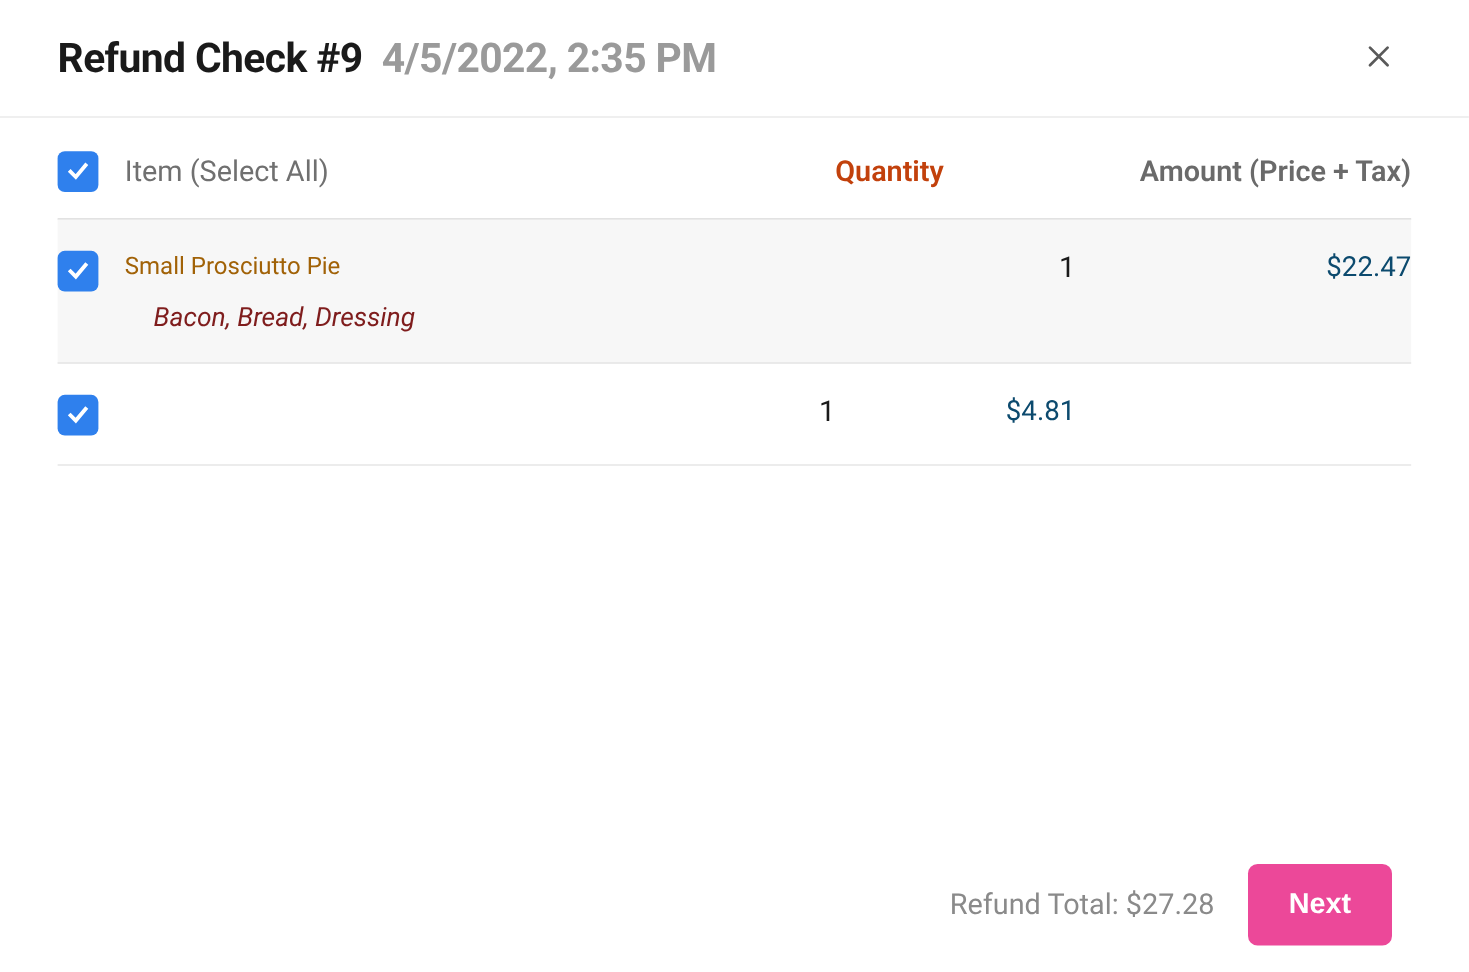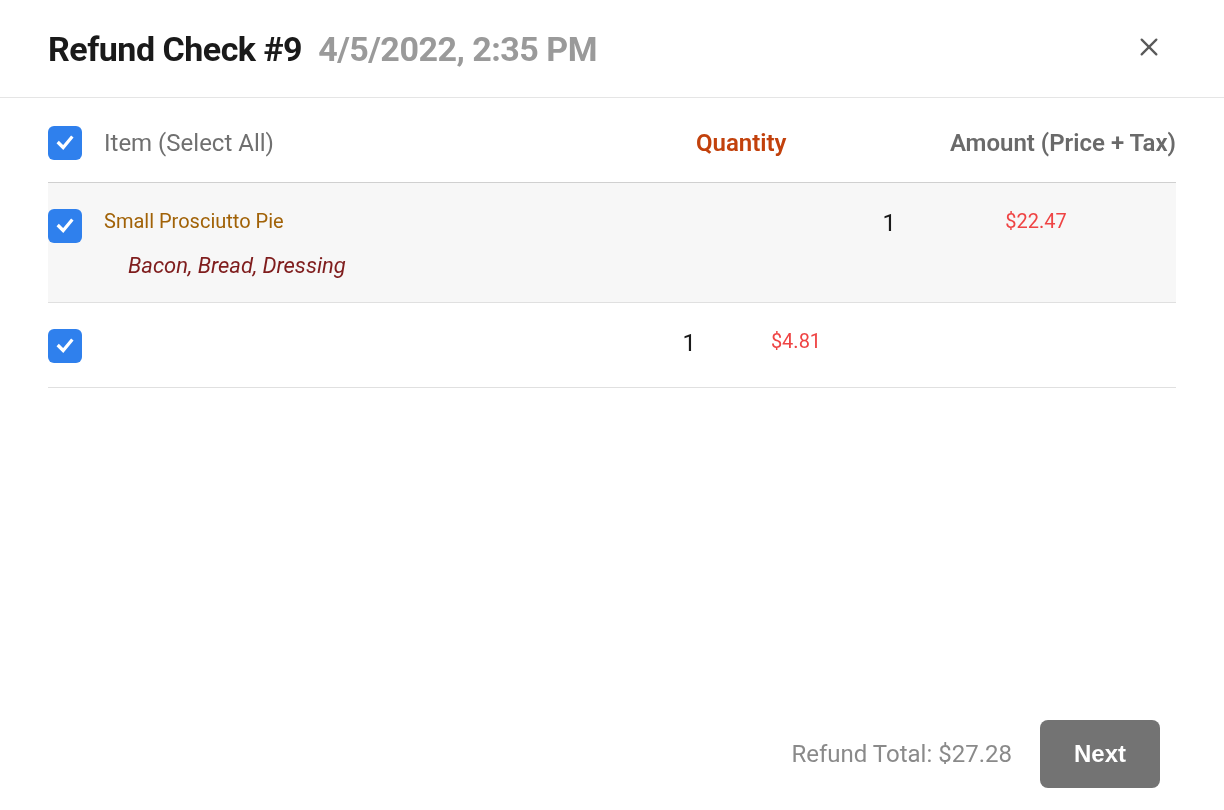--- a/index.html
+++ b/index.html
@@ -141,23 +141,23 @@
     }
 
     .col-qty-val {
       text-align: right;
       font-size: 24px;
       color: #1a1a1a;
       padding-top: 2px;
     }
 
     .col-amount-val {
-      text-align: center;
-      font-size: 20px;
-      color: #ef4444;
+      text-align: right;
+      font-size: 23px;
+      color: #0c4a6e;
       padding-top: 2px;
     }
 
     .footer {
       position: absolute;
       bottom: 0;
       left: 0;
       right: 16px;
       padding: 22px 48px 22px 48px;
       display: flex;
@@ -165,21 +165,21 @@
       justify-content: flex-end;
       gap: 28px;
     }
 
     .refund-total {
       font-size: 24px;
       color: #8a8a8a;
     }
 
     .next-btn {
-      background: #737373;
+      background: #ec4899;
       color: #fff;
       border: none;
       border-radius: 8px;
       font-size: 24px;
       font-weight: 600;
       padding: 20px 34px;
       cursor: pointer;
     }
 
     .container {

